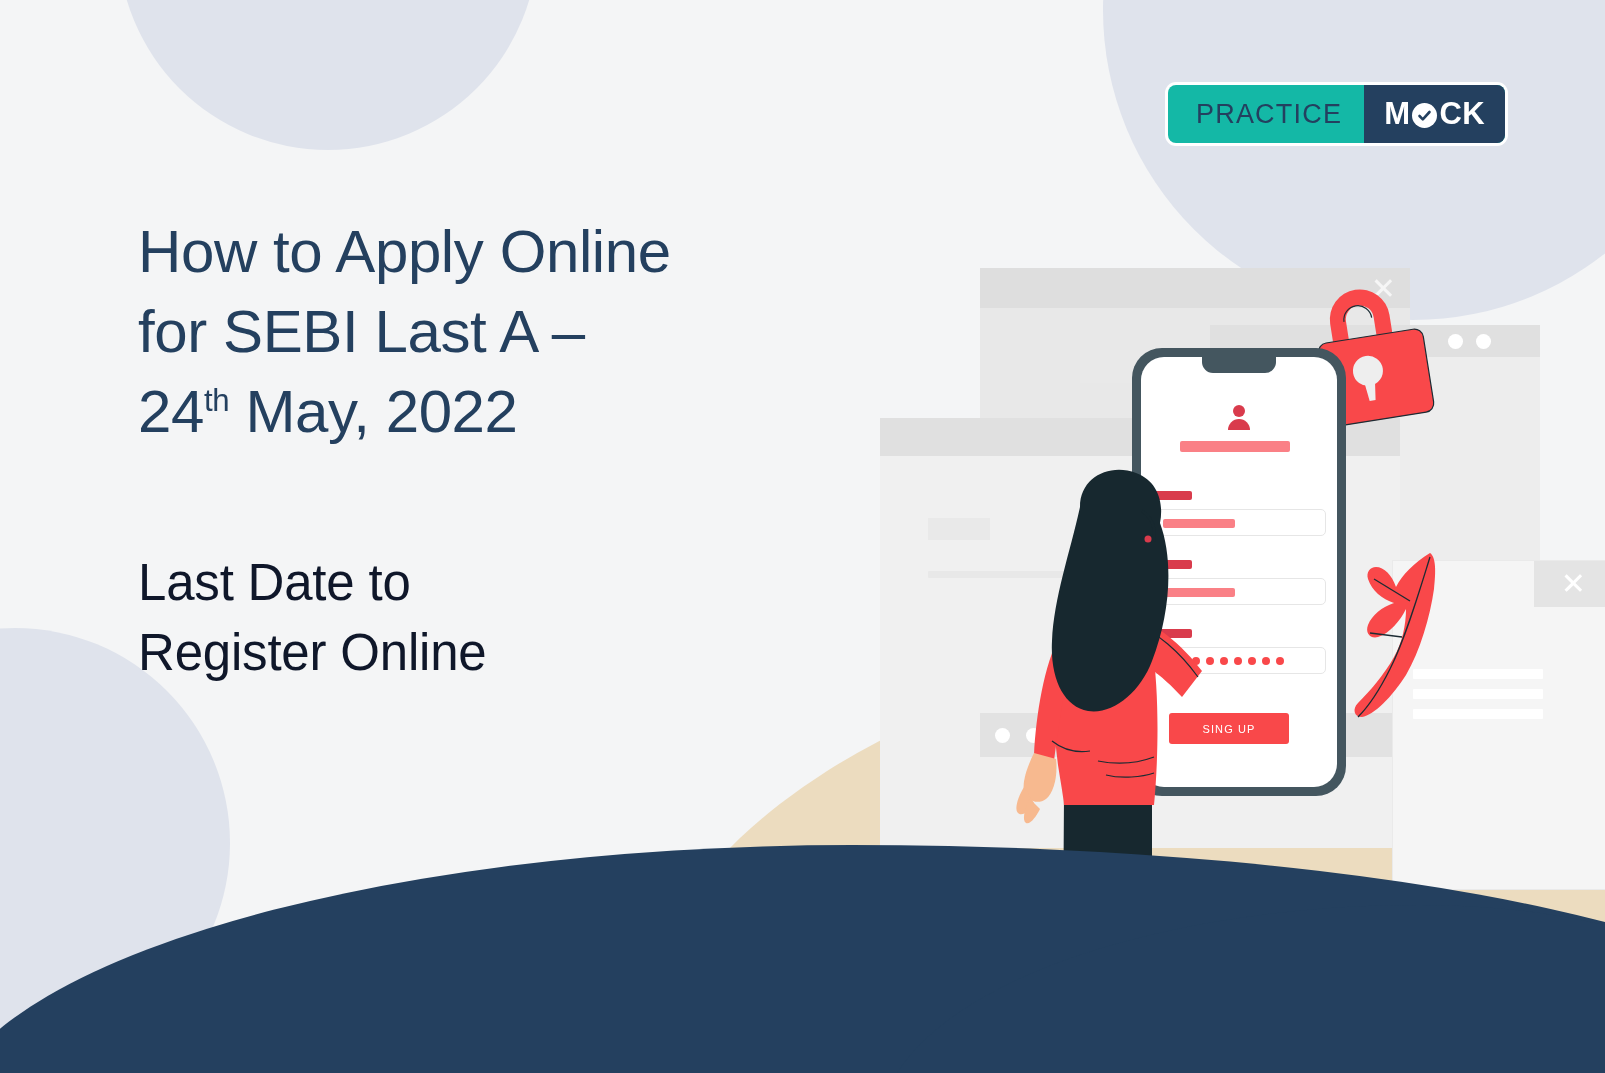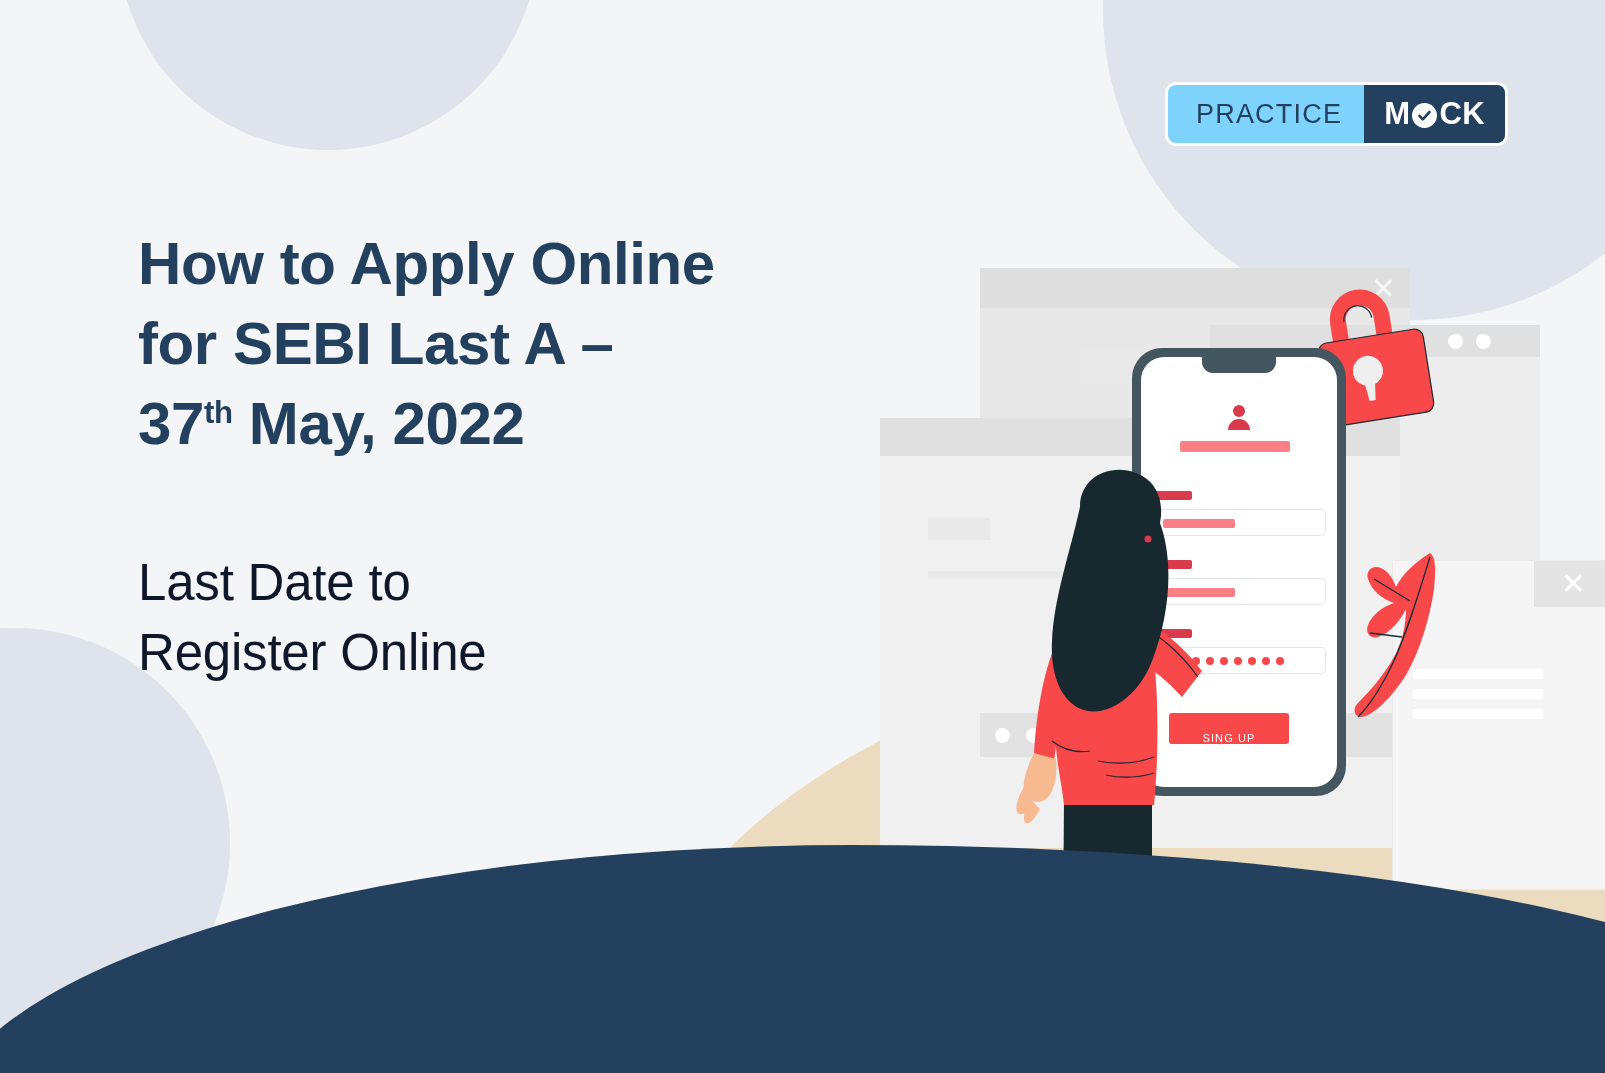--- a/index.html
+++ b/index.html
@@ -34,21 +34,21 @@
     position:absolute; left:880px; top:905px;
     width:900px; height:320px;
     background:#24405f;
     border-radius:60% 40% 0 0 / 70% 44% 0 0;
   }
 
   
   .logo {
     position:absolute; left:1168px; top:85px;
     display:flex; align-items:stretch;
-    background:#7dd3fc; border-radius:8px;
+    background:#14b8a6; border-radius:8px;
     box-shadow:0 0 0 3px #ffffff;
     overflow:hidden; height:58px;
   }
   .logo-practice {
     display:flex; align-items:center; justify-content:center;
     padding:0 22px 0 28px;
     color:#24405f; font-size:27px; letter-spacing:1.2px; font-weight:400;
   }
   .logo-mock {
     display:flex; align-items:center; justify-content:center;
@@ -59,24 +59,24 @@
   .check-o {
     display:inline-flex; align-items:center; justify-content:center;
     width:25px; height:25px; border-radius:50%;
     background:#ffffff; margin:0 1px;
     position:relative; top:1px;
   }
   .check-o svg { display:block; }
 
   
   .headline {
-    position:absolute; left:138px; top:224px;
+    position:absolute; left:138px; top:212px;
     width:760px;
     color:#24405f;
-    font-size:60px; line-height:1.33; font-weight:700;
+    font-size:60px; line-height:1.33; font-weight:400;
     letter-spacing:-0.4px;
   }
   .headline sup { font-size:0.52em; vertical-align:super; line-height:0; }
 
   .subhead {
     position:absolute; left:138px; top:548px;
     width:600px; color:#0f172a;
     font-size:51px; line-height:1.38; font-weight:400;
     letter-spacing:-0.2px;
   }
@@ -132,21 +132,21 @@
   .fld {
     position:absolute; background:#ffffff;
     border:1px solid #e6e6e6; border-radius:5px;
   }
   .pwd-dots { position:absolute; display:flex; gap:6px; }
   .pwd-dots i { width:8px; height:8px; border-radius:50%; background:#f9484a; display:block; }
   .signup-btn {
     position:absolute; left:28px; top:356px;
     width:120px; height:31px; background:#f9484a; border-radius:3px;
     color:#ffffff; font-size:11px; letter-spacing:1.1px;
-    display:flex; align-items:flex-end; justify-content:center;
+    display:flex; align-items:center; justify-content:center;
   }
 
   
   .lock { position:absolute; left:482px; top:48px; width:140px; height:160px; }
 
   
   .leaf { position:absolute; left:528px; top:315px; width:110px; height:180px; }
 
   
   .woman { position:absolute; left:182px; top:235px; width:200px; height:660px; }
@@ -313,21 +313,21 @@
           <path d="M3.5 9 L6.8 12.3 L13.5 5" fill="none" stroke="#24405f" stroke-width="2.6" stroke-linecap="round" stroke-linejoin="round"></path>
         </svg>
       </span>
       <span>CK</span>
     </div>
   </div>
 
   <div class="headline">
     <div>How to Apply Online</div>
     <div>for SEBI Last A –</div>
-    <div><span>37</span><sup>th</sup><span> May, 2022</span></div>
+    <div><span>24</span><sup>th</sup><span> May, 2022</span></div>
   </div>
 
   <div class="subhead">
     <div>Last Date to</div>
     <div>Register Online</div>
   </div>
 
 </div>
 
 </body></html>

